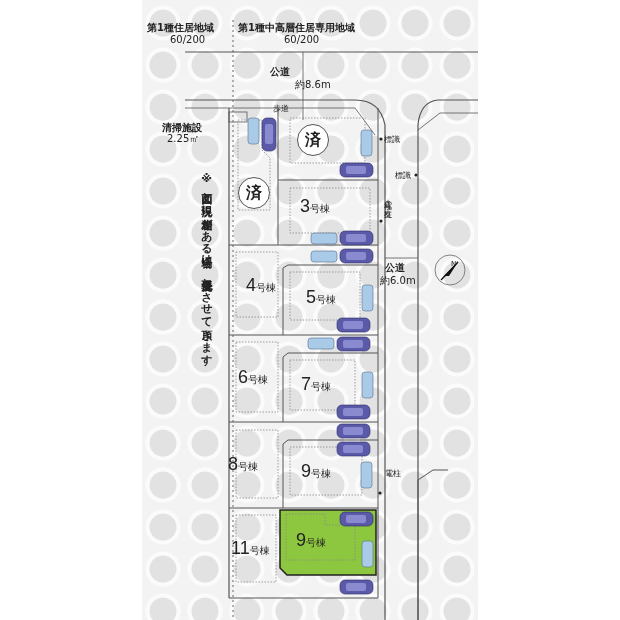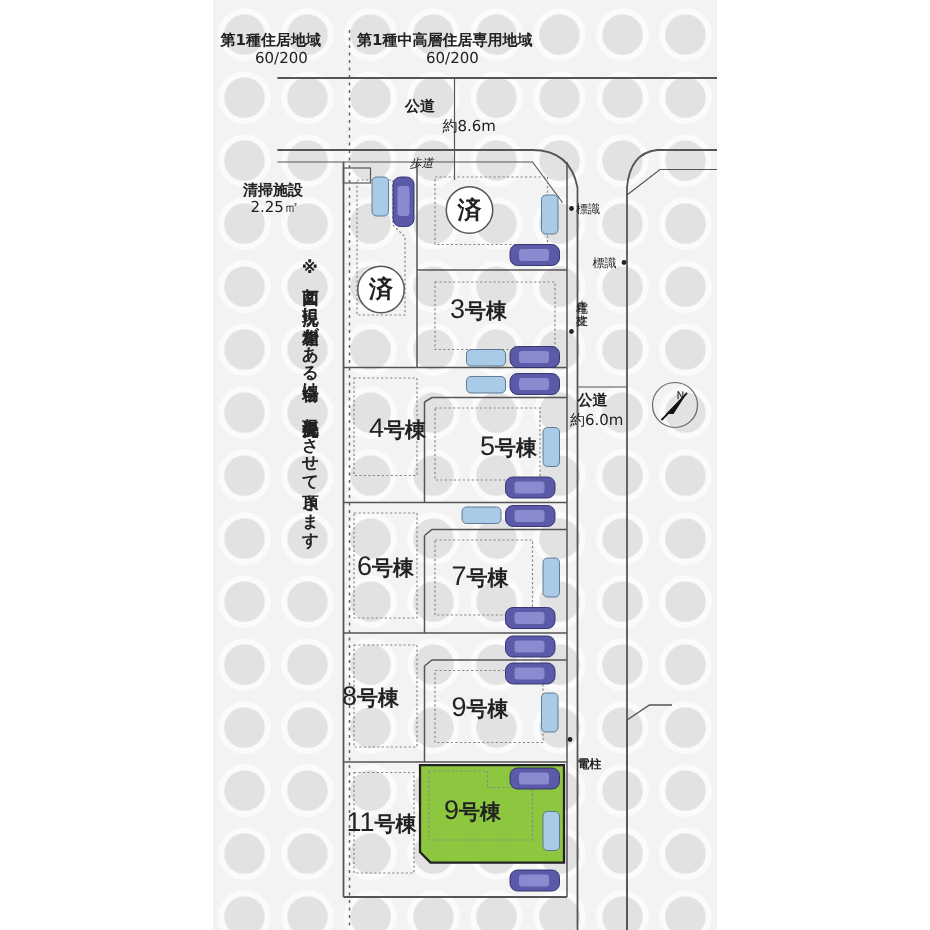--- a/index.html
+++ b/index.html
@@ -9,21 +9,21 @@
     background-image:
       radial-gradient(circle at 50% 55%, #e2e2e2 0 13px, transparent 14px),
       radial-gradient(circle at 50% 55%, #fbfbfb 0 17px, transparent 18px);
     background-size:42px 42px;background-position:0 0;}
   .abs{position:absolute;}
   .lbl{position:absolute;font-size:10px;line-height:12px;text-align:right;white-space:nowrap;color:#222;}
   .small{font-size:8px;}
   svg{position:absolute;left:0;top:0;}
   .vtext{position:absolute;left:196px;top:172px;width:16px;font-size:11px;line-height:12.3px;writing-mode:vertical-rl;font-weight:bold;color:#222;}
   .num{font-size:18px;font-family:"Liberation Sans","DejaVu Sans",sans-serif;}
-  .gou{font-size:14px;font-weight:bold;}
+  .gou{font-size:10px;font-weight:normal;}
   .lot-label{position:absolute;white-space:nowrap;}
   .sold{position:absolute;width:30px;height:30px;border-radius:50%;border:1px solid #555;background:#fff;font-size:16px;line-height:30px;text-align:center;font-weight:bold;}
 </style>
 </head>
 <body>
 
 <div class="map">
   <svg width="336" height="620" viewBox="142 0 336 620">
 
     <line x1="233" y1="20" x2="233" y2="620" stroke="#666" stroke-width="1" stroke-dasharray="2,3"></line>
@@ -128,41 +128,41 @@
     </g>
   </svg>
 
   <div class="lbl" style="left:5px;top:22px;font-weight:bold;">第1種住居地域</div>
   <div class="lbl" style="left:28px;top:34px;">60/200</div>
   <div class="lbl" style="left:96px;top:22px;font-weight:bold;">第1種中高層住居専用地域</div>
   <div class="lbl" style="left:142px;top:34px;">60/200</div>
 
   <div class="lbl" style="left:128px;top:66px;font-weight:bold;">公道</div>
   <div class="lbl" style="left:122px;top:79px;padding-left:31px;">約8.6m</div>
-  <div class="lbl small" style="left:131px;top:103px;font-style:italic;">歩道</div>
+  <div class="lbl small" style="left:131px;top:103px;">歩道</div>
 
   <div class="lbl" style="left:20px;top:122px;font-weight:bold;">清掃施設</div>
   <div class="lbl" style="left:25px;top:133px;">2.25㎡</div>
 
   <div class="lbl small" style="left:242px;top:134px;">標識</div>
   <div class="lbl small" style="left:253px;top:170px;">標識</div>
   <div class="abs small" style="left:240px;top:195px;width:10px;font-size:8px;line-height:9px;writing-mode:vertical-rl;">電柱＋支柱</div>
-  <div class="lbl small" style="left:243px;top:504px;font-weight:bold;">電柱</div>
+  <div class="lbl small" style="left:243px;top:468px;">電柱</div>
 
   <div class="lbl" style="left:243px;top:262px;font-weight:bold;">公道</div>
   <div class="lbl" style="left:238px;top:275px;">約6.0m</div>
   <div class="lbl small" style="left:309px;top:258px;font-size:7px;">N</div>
 </div>
 
 <div class="vtext">※図面と現況に相違がある場合は、現況優先とさせて頂きます</div>
 
 <div class="sold" style="left:297px;top:124px;"><span>済</span></div>
 <div class="sold" style="left:238px;top:177px;"><span>済</span></div>
 
 <div class="lot-label" style="left:300px;top:196px;"><span class="num">3</span><span class="gou">号棟</span></div>
 <div class="lot-label" style="left:246px;top:275px;"><span class="num">4</span><span class="gou">号棟</span></div>
-<div class="lot-label" style="left:320px;top:287px;"><span class="num">5</span><span class="gou">号棟</span></div>
+<div class="lot-label" style="left:306px;top:287px;"><span class="num">5</span><span class="gou">号棟</span></div>
 <div class="lot-label" style="left:238px;top:367px;"><span class="num">6</span><span class="gou">号棟</span></div>
 <div class="lot-label" style="left:301px;top:374px;"><span class="num">7</span><span class="gou">号棟</span></div>
 <div class="lot-label" style="left:228px;top:454px;"><span class="num">8</span><span class="gou">号棟</span></div>
 <div class="lot-label" style="left:301px;top:461px;text-align:right;"><span class="num">9</span><span class="gou">号棟</span></div>
 <div class="lot-label" style="left:296px;top:530px;"><span class="num">9</span><span class="gou">号棟</span></div>
 <div class="lot-label" style="left:231px;top:538px;"><span class="num">11</span><span class="gou">号棟</span></div>
 
 </body></html>

